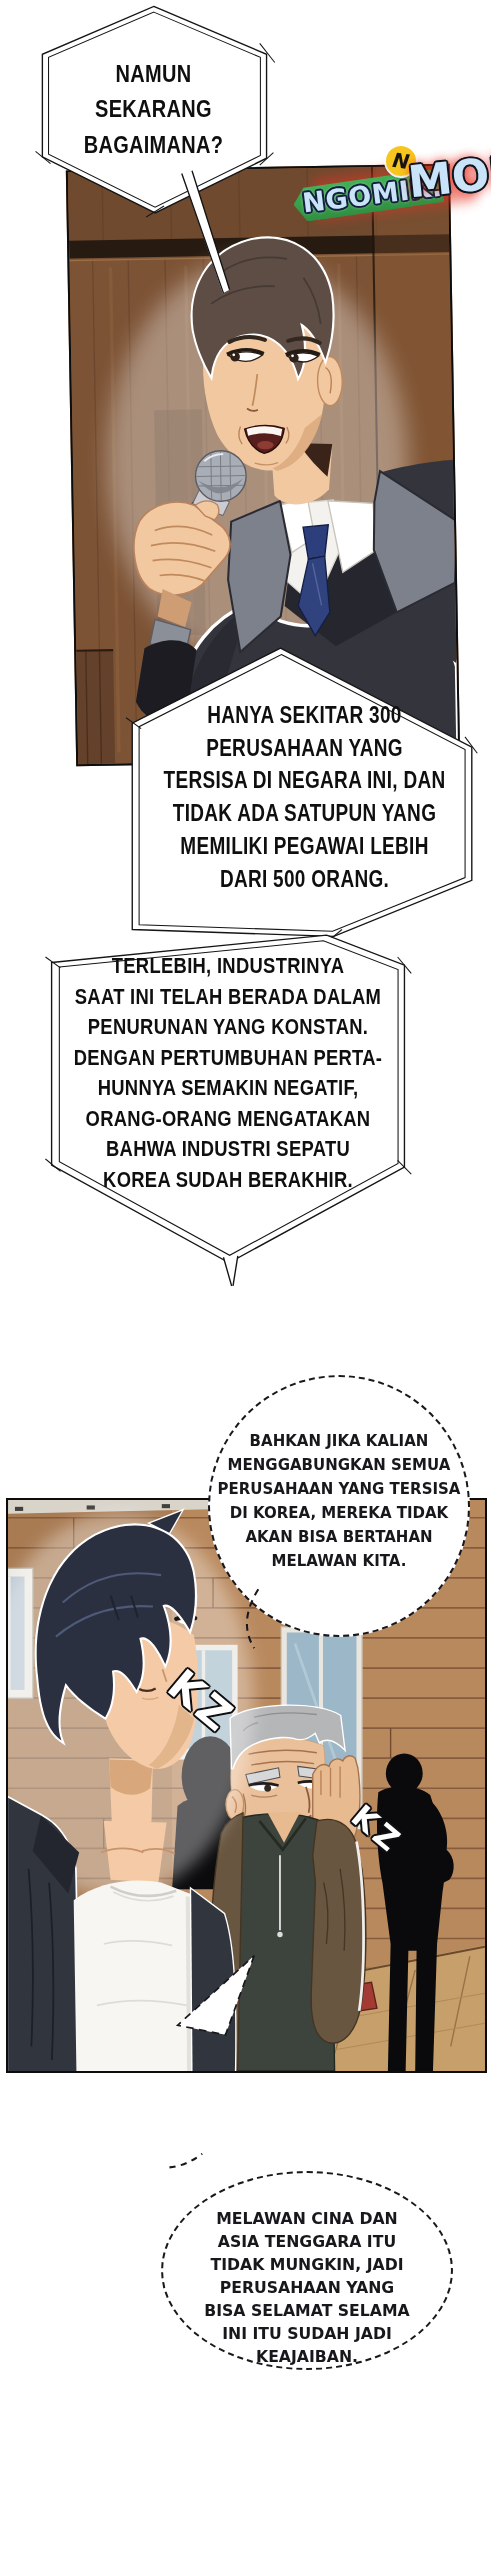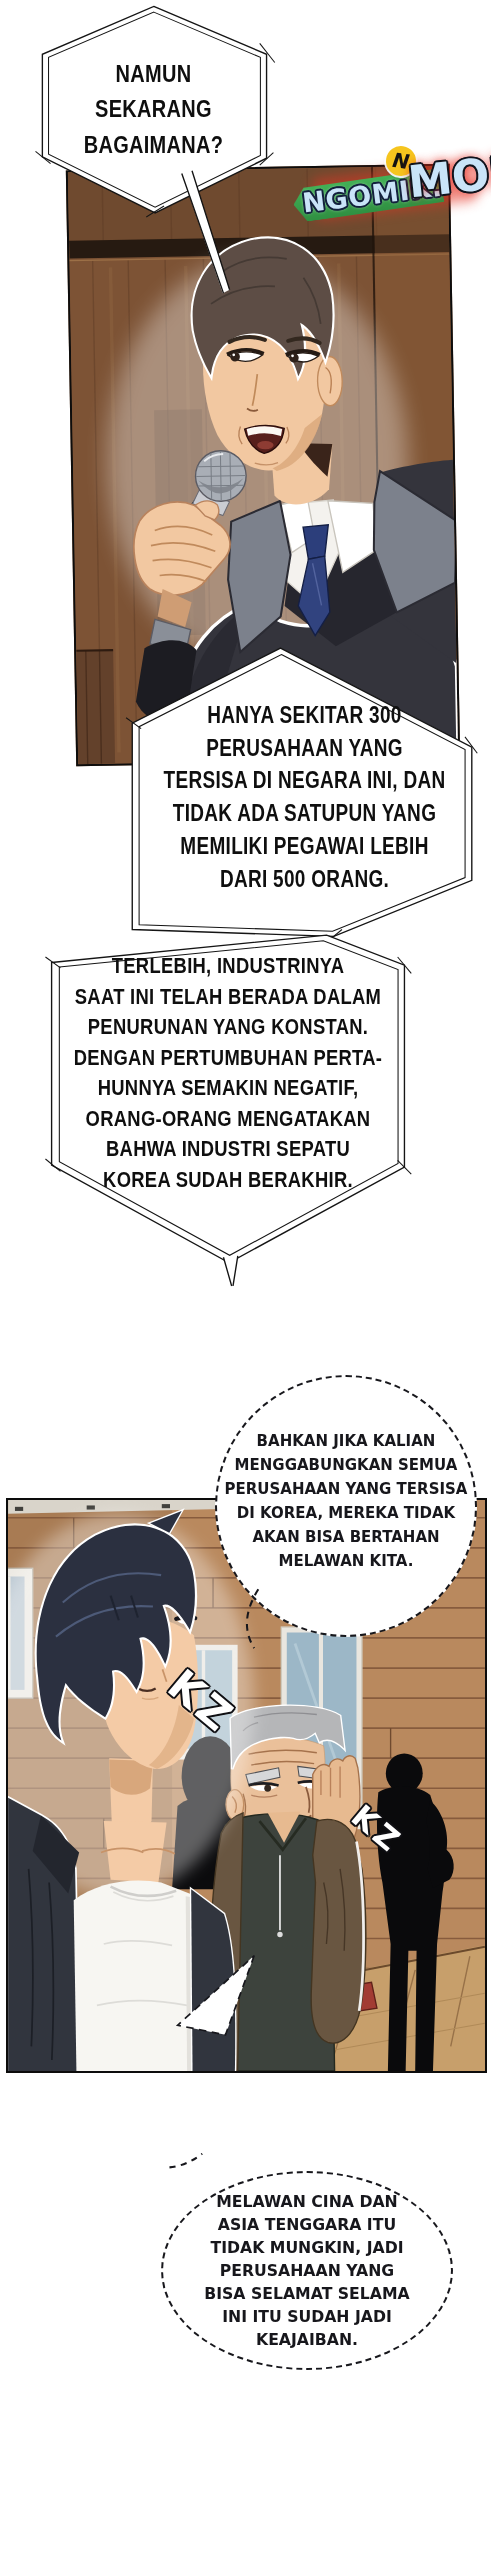--- a/index.html
+++ b/index.html
@@ -19,25 +19,25 @@
             transform:scaleY(1.22);transform-origin:center;letter-spacing:0.3px;}
   #t1{left:82px;top:66px;width:143px;font-size:20px;line-height:29px;}
   #t2{left:154px;top:716px;width:301px;font-size:19px;line-height:27px;}
   #t3{left:57px;top:972px;width:342px;font-size:18.4px;line-height:25px;}
 
   
   .dashed-bubble{border:2.4px dashed #17171c;border-radius:50%;background:#ffffff;z-index:30;
                  display:flex;align-items:center;justify-content:center;}
   .comic-text{font-family:"DejaVu Sans",sans-serif;font-weight:700;color:#17171c;
               text-align:center;white-space:pre-line;}
-  #b4{left:215px;top:1375px;width:258px;height:258px;}
+  #b4{left:208px;top:1375px;width:258px;height:258px;}
   #b4 .comic-text{font-size:15px;line-height:24px;transform:translateY(-5.5px);}
   #b5{left:58px;top:2010px;width:219px;height:161px;}
   #b5 .comic-text{font-size:18px;line-height:29px;transform:translateY(6.8px);}
-  #b6{left:161px;top:2171px;width:288px;height:195px;}
+  #b6{left:161px;top:2171px;width:288px;height:195px;align-items:flex-end;}
   #b6 .comic-text{font-size:15.7px;line-height:23px;}
 
   
   .sfx{font-family:"DejaVu Sans",sans-serif;font-weight:800;color:#ffffff;z-index:15;letter-spacing:4.1px;
        text-shadow:-2px 0 #101014,2px 0 #101014,0 -2px #101014,0 2px #101014,
                    -1.4px -1.4px #101014,1.4px 1.4px #101014,-1.4px 1.4px #101014,1.4px -1.4px #101014;}
   #sfx1{left:166px;top:1677px;font-size:42px;transform:rotate(40deg);}
   #sfx2{left:350px;top:1811px;font-size:31px;transform:rotate(40deg);}
 
   

